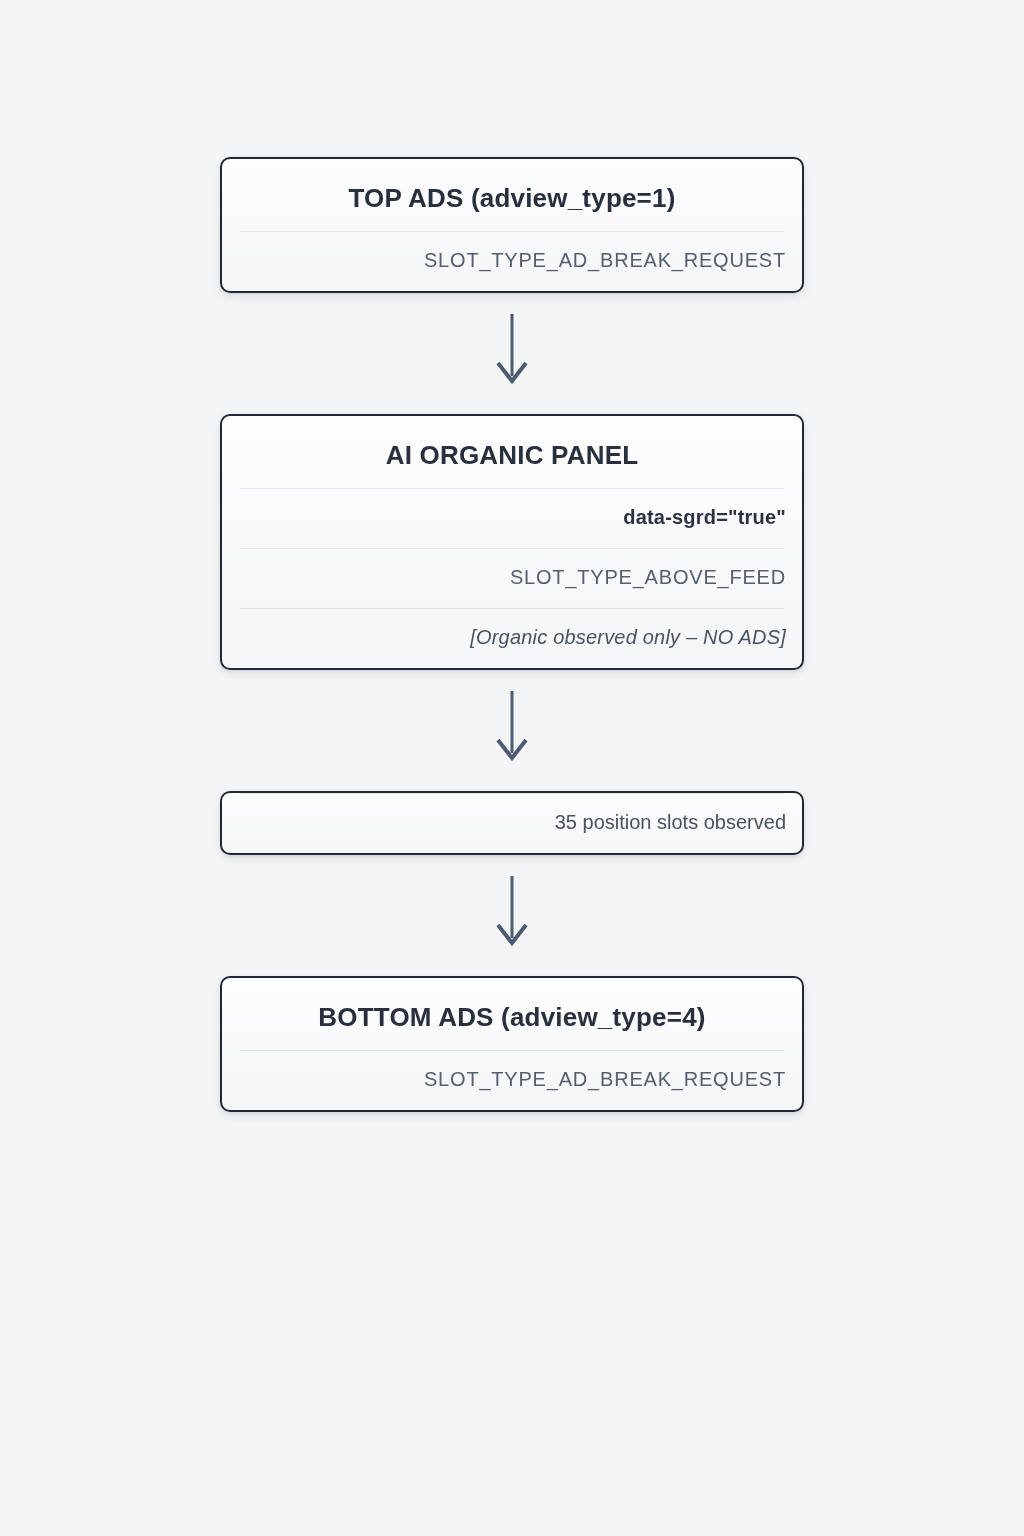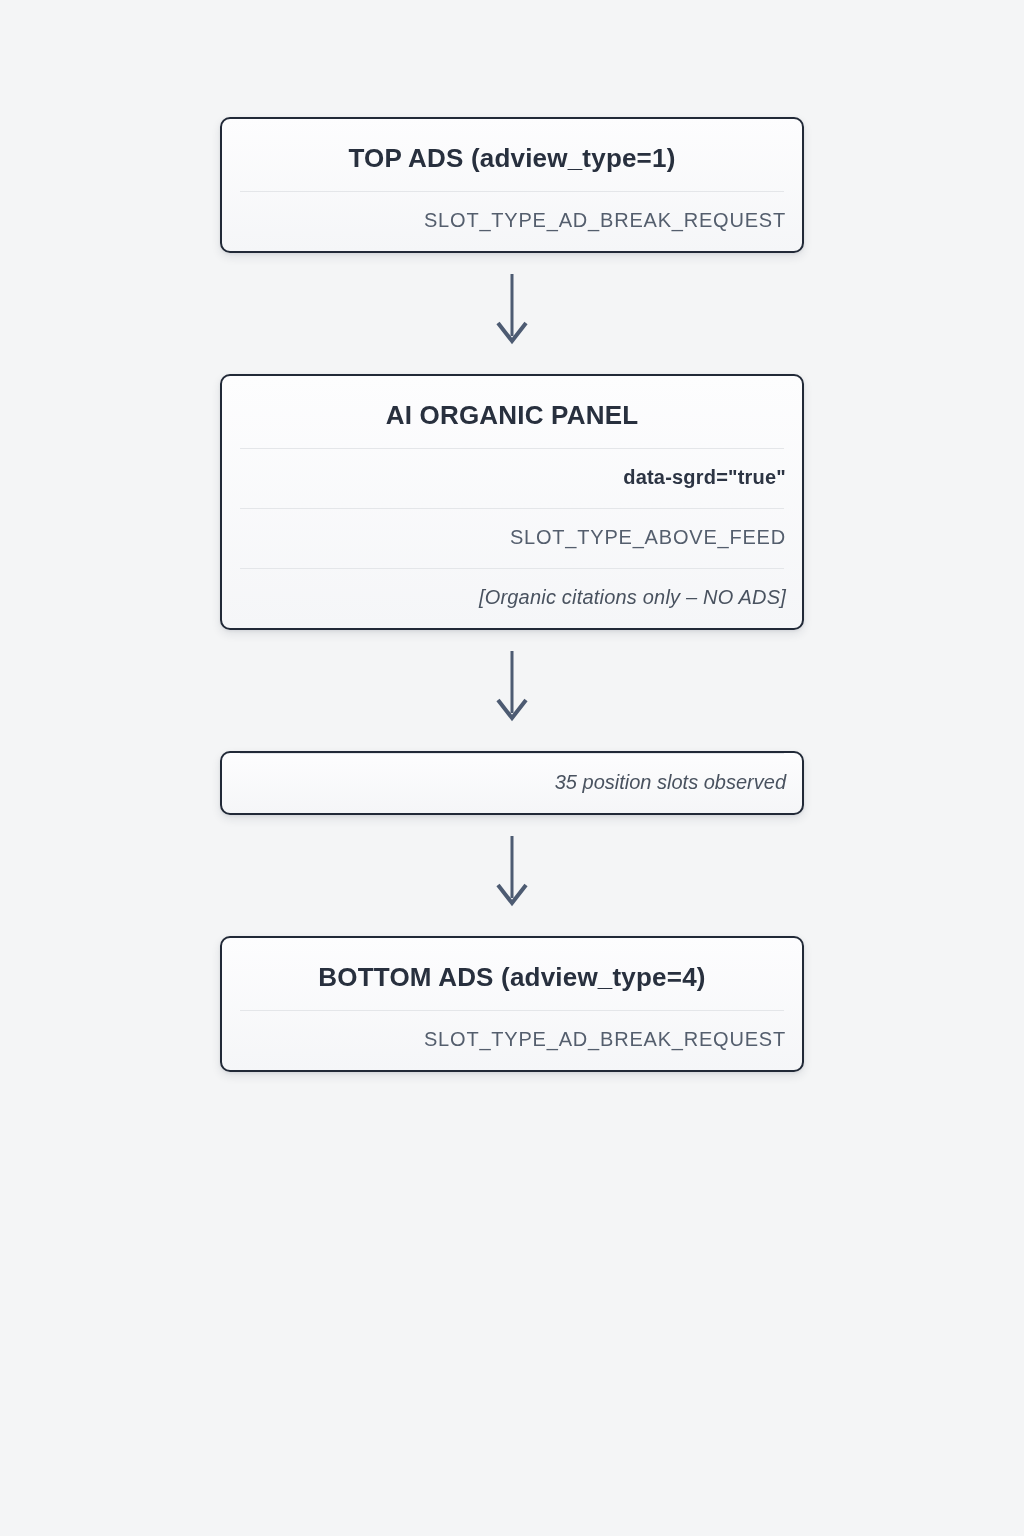--- a/index.html
+++ b/index.html
@@ -25,20 +25,21 @@
     background: var(--page_bg);
     font-family: "Liberation Sans", sans-serif;
     overflow: hidden;
   }
   .flow {
     width: 1024px;
     padding-top: 117px;
     display: flex;
     flex-direction: column;
     align-items: center;
+    margin-top: 40px;
   }
   .node {
     width: 584px;
     background: linear-gradient(180deg, var(--node_bg_top) 0%, var(--node_bg_bottom) 100%);
     border: 2px solid var(--node_border);
     border-radius: 10px;
     box-shadow: 0 4px 10px rgba(30, 40, 60, 0.10), 0 1px 3px rgba(30, 40, 60, 0.08);
   }
   .node-title {
     padding: 23px 16px 17px;
@@ -69,21 +70,20 @@
     font-weight: bold;
     letter-spacing: 0.2px;
   }
   .row.note {
     color: var(--note_text);
     font-style: italic;
     letter-spacing: 0.2px;
   }
   .row.plain {
     color: var(--note_text);
-    font-style: italic;
   }
   .arrow-gap {
     height: 121px;
     display: flex;
     align-items: center;
     justify-content: center;
   }
   .arrow-gap svg { display: block; }
 </style>
 </head>
@@ -107,21 +107,21 @@
   <div class="node">
     <div class="node-title">AI ORGANIC PANEL</div>
 
   <div class="divider"></div>
   <div class="row attr">data-sgrd="true"</div>
 
   <div class="divider"></div>
   <div class="row slot">SLOT_TYPE_ABOVE_FEED</div>
 
   <div class="divider"></div>
-  <div class="row note">[Organic citations only – NO ADS]</div>
+  <div class="row note">[Organic observed only – NO ADS]</div>
 </div>
 
   <div class="arrow-gap">
     <svg width="36" height="84" viewBox="0 0 36 84" fill="none">
       <line x1="18" y1="2" x2="18" y2="64" stroke="var(--arrow)" stroke-width="3"></line>
       <polyline points="4,51 18,69 32,51" stroke="var(--arrow)" stroke-width="4" fill="none"></polyline>
     </svg>
   </div>
 
   <div class="node">

